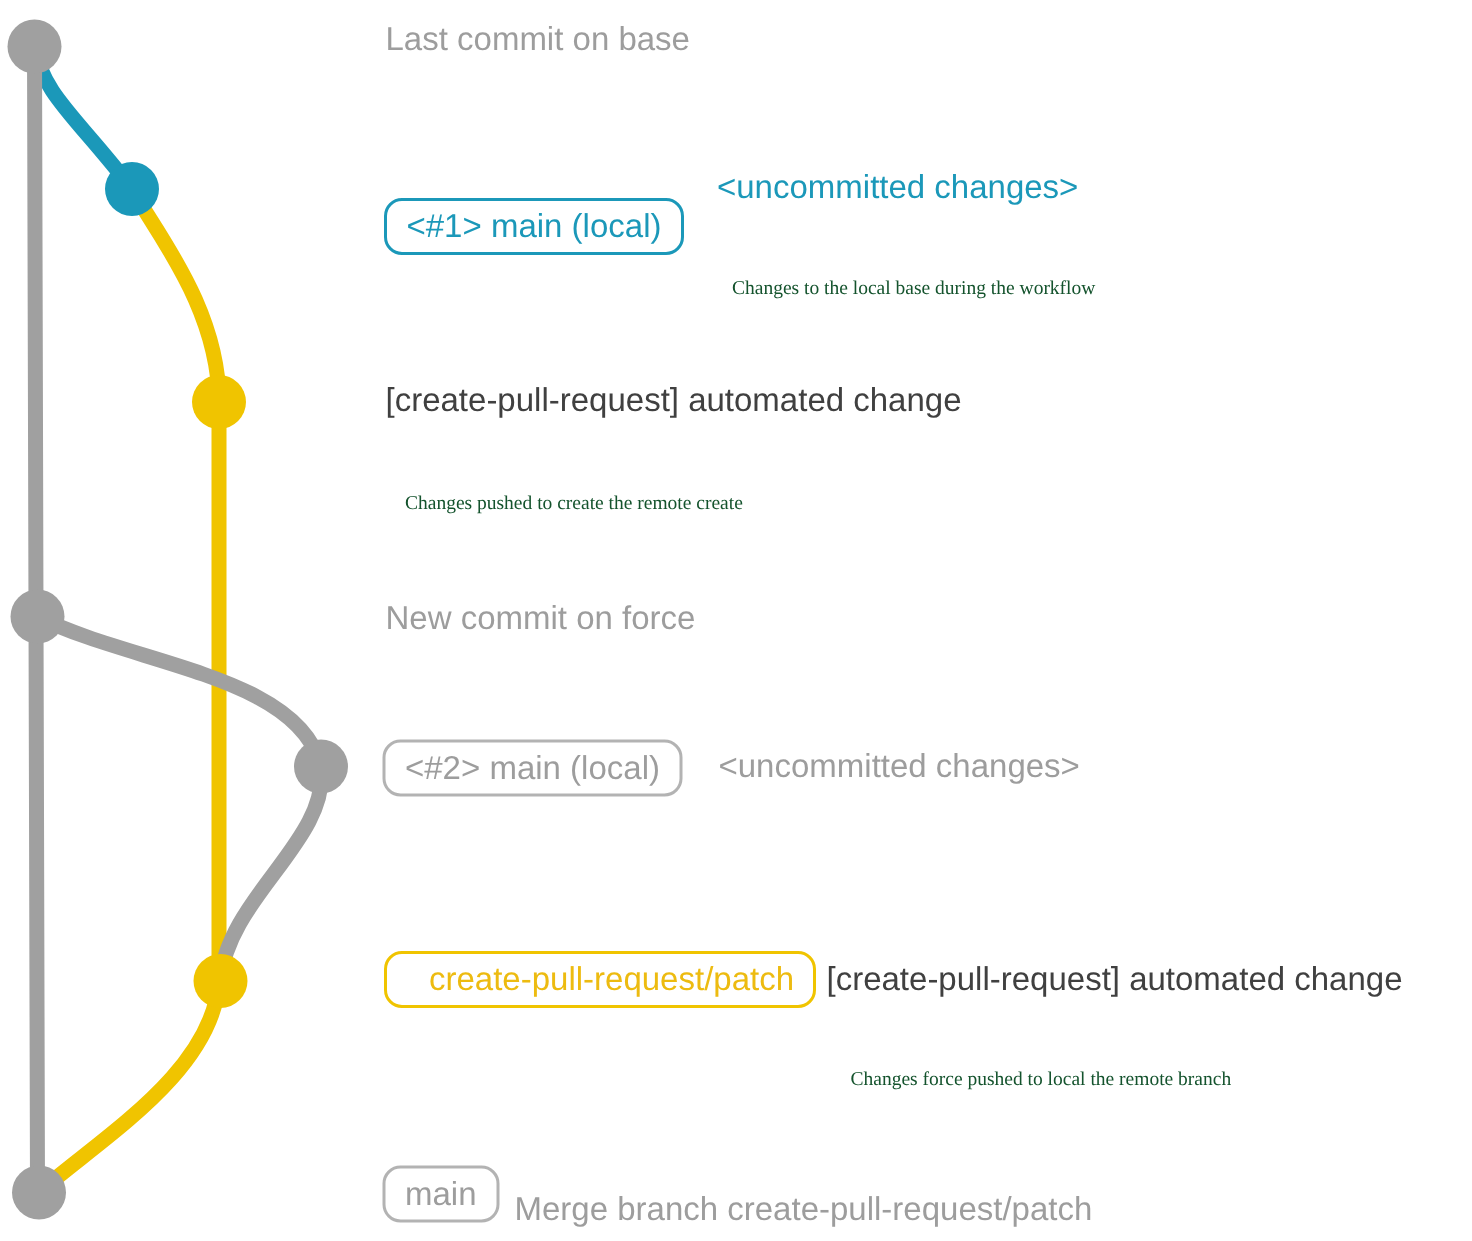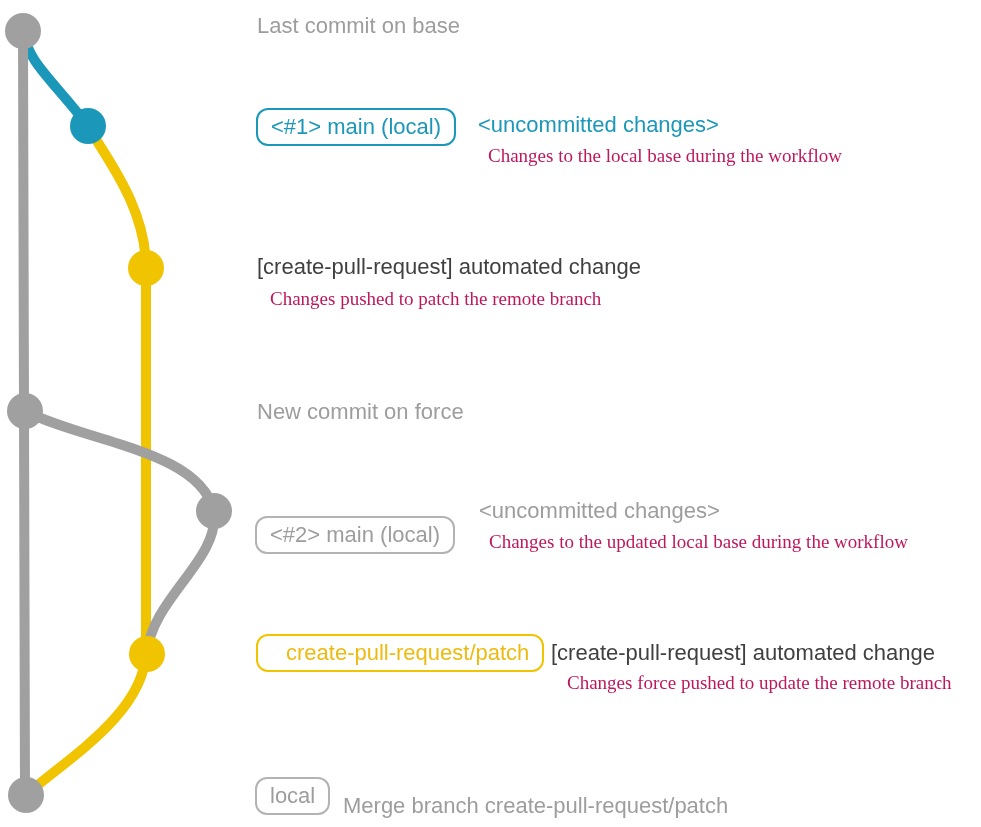--- a/index.html
+++ b/index.html
@@ -19,36 +19,37 @@
     font-family: "Liberation Sans", sans-serif;
     font-size: 22px;
     line-height: 26px;
   }
   .gray-text   { color: #9d9d9d; }
   .blue-text   { color: #1b98b9; }
   .yellow-text { color: #404040; }
 
   .caption {
     font-family: "Liberation Serif", serif;
-    font-size: 19px;
+    font-size: 13px;
     line-height: 23px;
-    color: #be185d;
+    color: #14532d;
+    margin-top: 36px;
   }
 
   .badge {
     display: inline-block;
     font-family: "Liberation Sans", sans-serif;
     font-size: 22px;
     line-height: 26px;
     padding: 4px 13px;
     border-radius: 12px;
     border: 2px solid;
     background: #ffffff;
   }
-  .badge-blue   { border-color: #1b98b9; color: #1b98b9; }
+  .badge-blue   { border-color: #1b98b9; color: #1b98b9; margin-top: 24px; }
   .badge-gray   { border-color: #b3b3b3; color: #9d9d9d; }
   .badge-yellow { border-color: #f0c400; color: #edbb10; padding-left: 28px; }
 </style>
 </head>
 <body>
 
 <div class="canvas">
 
   <svg class="graph-svg" width="981" height="827" viewBox="0 0 981 827">
 
@@ -71,28 +72,27 @@
     <circle cx="26" cy="795" r="18" fill="#a0a0a0"></circle>
   </svg>
 
   <div class="abs sans-label gray-text" style="left:257px; top:13px;">Last commit on base</div>
 
   <div class="abs badge badge-blue" style="left:256px; top:108px;">&lt;#1&gt; main (local)</div>
   <div class="abs sans-label blue-text" style="left:478px; top:112px;">&lt;uncommitted changes&gt;</div>
   <div class="abs caption" style="left:488px; top:144px;">Changes to the local base during the workflow</div>
 
   <div class="abs sans-label yellow-text" style="left:257px; top:254px;">[create-pull-request] automated change</div>
-  <div class="abs caption" style="left:270px; top:287px;">Changes pushed to patch the remote branch</div>
+  <div class="abs caption" style="left:270px; top:287px;">Changes pushed to create the remote create</div>
 
   <div class="abs sans-label gray-text" style="left:257px; top:399px;">New commit on force</div>
 
-  <div class="abs badge badge-gray" style="left:255px; top:493px;margin-top:23px;">&lt;#2&gt; main (local)</div>
+  <div class="abs badge badge-gray" style="left:255px; top:493px;">&lt;#2&gt; main (local)</div>
   <div class="abs sans-label gray-text" style="left:479px; top:498px;">&lt;uncommitted changes&gt;</div>
-  <div class="abs caption" style="left:489px; top:530px;">Changes to the updated local base during the workflow</div>
 
   <div class="abs badge badge-yellow" style="left:256px; top:634px;">create-pull-request/patch</div>
   <div class="abs sans-label yellow-text" style="left:551px; top:640px;">[create-pull-request] automated change</div>
-  <div class="abs caption" style="left:567px; top:671px;">Changes force pushed to update the remote branch</div>
+  <div class="abs caption" style="left:567px; top:671px;">Changes force pushed to local the remote branch</div>
 
-  <div class="abs badge badge-gray" style="left:255px; top:777px;">local</div>
+  <div class="abs badge badge-gray" style="left:255px; top:777px;">main</div>
   <div class="abs sans-label gray-text" style="left:343px; top:793px;">Merge branch create-pull-request/patch</div>
 
 </div>
 
 </body></html>

